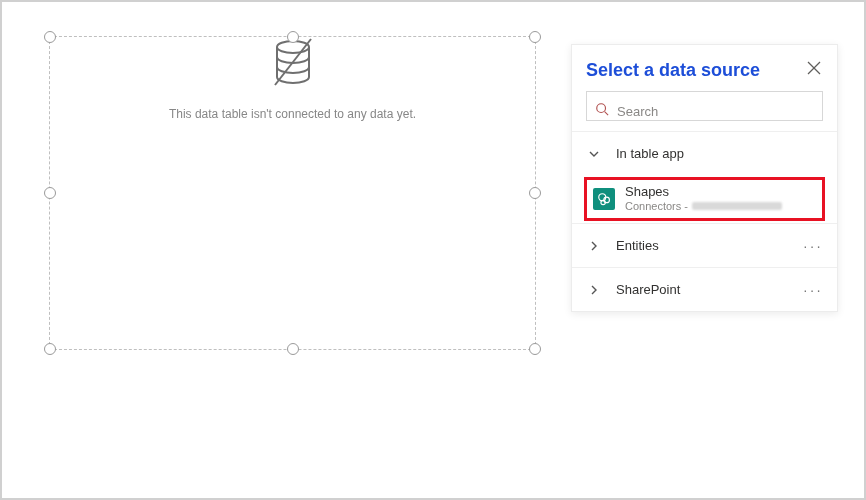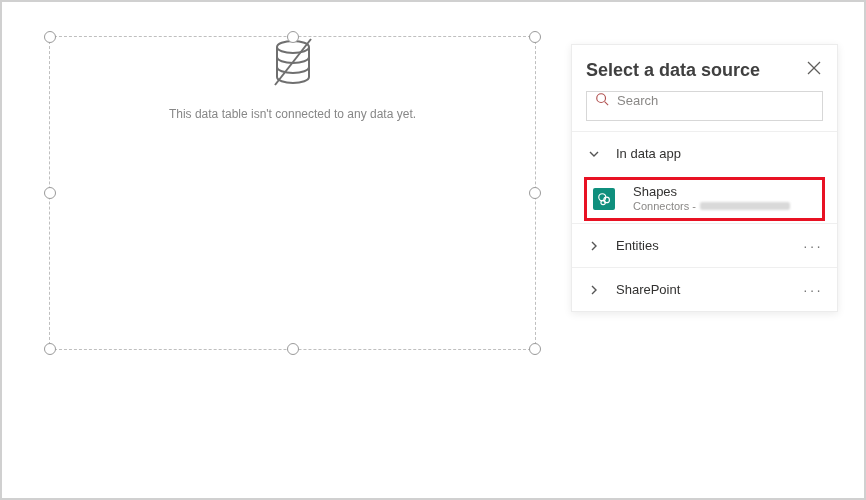--- a/index.html
+++ b/index.html
@@ -76,33 +76,33 @@
   }
   .panel-header {
     display: flex;
     align-items: center;
     justify-content: space-between;
     padding: 14px 14px 10px 14px;
   }
   .panel-title {
     font-size: 18px;
     font-weight: 600;
-    color: #404040;
+    color: #1d4ed8;
   }
   .close-btn {
     cursor: pointer;
     color: #605e5c;
     padding: 2px;
   }
   .search-wrap {
     padding: 0 14px 10px 14px;
   }
   .search-box {
     display: flex;
-    align-items: flex-start;
+    align-items: flex-end;
     border: 1px solid #d7d7d7;
     height: 30px;
     padding: 0 8px;
   }
   .search-icon { color: #b0504f; margin-right: 6px; }
   .search-input {
     border: none;
     outline: none;
     font-size: 13px;
     flex: 1;
@@ -155,21 +155,21 @@
     height: 22px;
     background: #0f8f7d;
     border-radius: 2px;
     display: flex;
     align-items: center;
     justify-content: center;
     color: #fff;
     margin-left: 2px;
   }
   .item-text {
-    margin-left: 18px;
+    margin-left: 10px;
     display: flex;
     flex-direction: column;
     line-height: 1.15;
   }
   .item-name {
     font-size: 13px;
     color: #323130;
   }
   .item-sub {
     font-size: 11px;
@@ -238,21 +238,21 @@
         </div>
       </div>
 
       <div class="section-row">
         <div class="section-left">
           <span class="chev">
             <svg width="12" height="12" viewBox="0 0 12 12" fill="none" stroke="currentColor" stroke-width="1.4">
               <polyline points="2,4 6,8 10,4"></polyline>
             </svg>
           </span>
-          <span class="section-label">In data app</span>
+          <span class="section-label">In table app</span>
         </div>
       </div>
 
       <div class="item-row">
         <span class="sp-tile">
           <svg width="14" height="14" viewBox="0 0 16 16" fill="none" stroke="#ffffff" stroke-width="1.3">
             <circle cx="6" cy="6" r="4"></circle>
             <circle cx="11" cy="9" r="3.2"></circle>
             <circle cx="7" cy="12" r="2.5"></circle>
           </svg>

